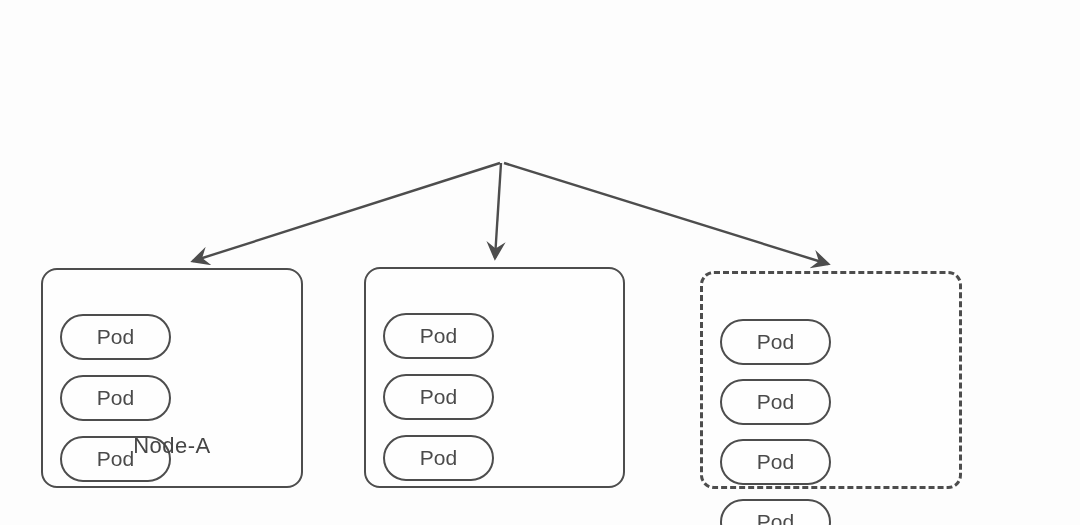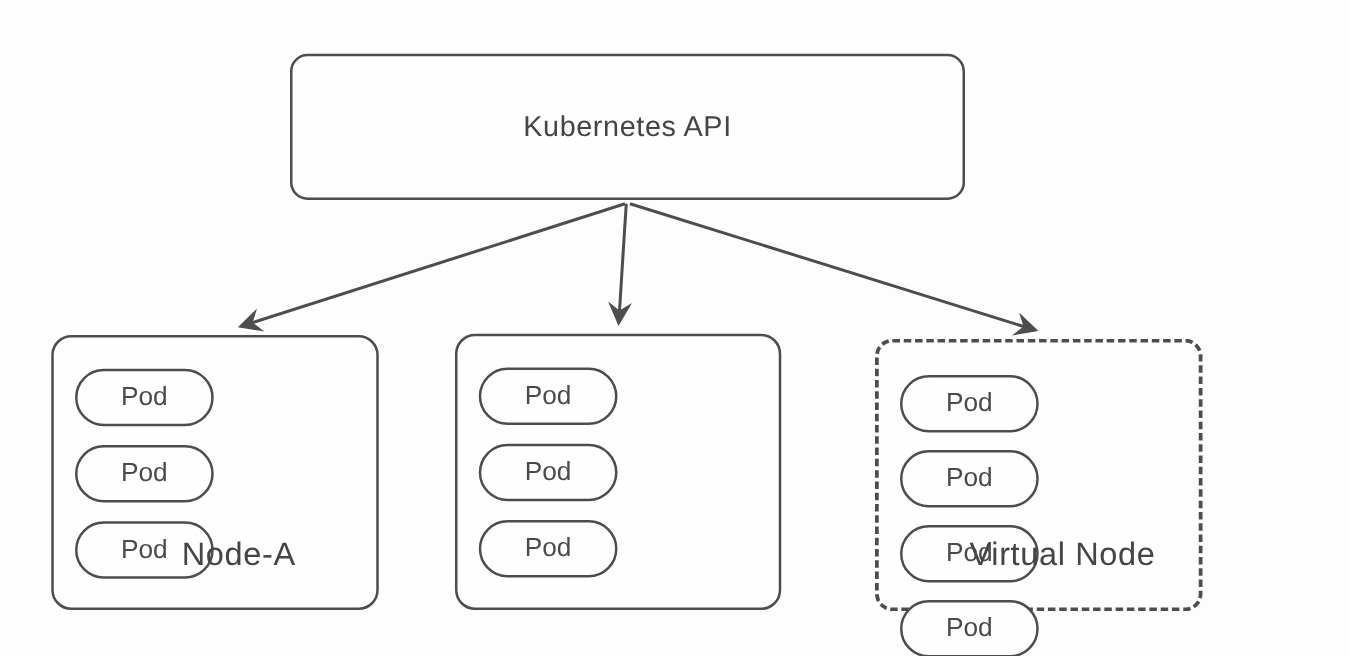--- a/index.html
+++ b/index.html
@@ -52,20 +52,21 @@
     left: 700px; top: 271px; width: 262px; height: 218px;
     border: 3px dashed #4d4d4d;
     border-radius: 14px;
   }
   .pods {
     display: flex;
     flex-wrap: wrap;
     column-gap: 9px;
     row-gap: 15px;
     padding: 25px 12px 0 17px;
+    margin-top: 19px;
   }
   .virtual-node .pods { padding-top: 26px; column-gap: 10px; row-gap: 14px; }
   .pod {
     width: 111px;
     height: 46px;
     border: 2.5px solid #4d4d4d;
     border-radius: 24px;
     background: #fefefe;
     display: flex;
     align-items: center;
@@ -73,45 +74,41 @@
     font-size: 21px;
     color: #4a4a4a;
     box-sizing: border-box;
   }
   .node-label {
     position: absolute;
     left: 0;
     bottom: 27px;
     width: 100%;
     text-align: center;
-    font-size: 26px;
+    font-size: 22px;
     letter-spacing: 0.5px;
     color: #454545;
-    margin-left: 19px;
   }
 </style>
 </head>
 <body>
 
 <div class="canvas">
 
   <svg class="arrows-layer" viewBox="0 0 1080 525" xmlns="http://www.w3.org/2000/svg">
     <defs>
       <marker id="arrowhead" viewBox="0 0 10 10" refX="8.5" refY="5" markerWidth="9" markerHeight="8" orient="auto-start-reverse">
         <path d="M 0 0 L 10 5 L 0 10 L 3.5 5 z" fill="#4d4d4d"></path>
       </marker>
     </defs>
     <line x1="500" y1="163" x2="193" y2="261" stroke="#4d4d4d" stroke-width="2.4" marker-end="url(#arrowhead)"></line>
     <line x1="501" y1="163" x2="495" y2="258" stroke="#4d4d4d" stroke-width="2.4" marker-end="url(#arrowhead)"></line>
     <line x1="504" y1="163" x2="828" y2="264" stroke="#4d4d4d" stroke-width="2.4" marker-end="url(#arrowhead)"></line>
   </svg>
 
-  <div class="api-box">
-    <span class="api-label">Kubernetes API</span>
-  </div>
 
   <div class="node node-a">
     <div class="pods">
       <span class="pod">Pod</span>
       <span class="pod">Pod</span>
       <span class="pod">Pod</span>
     </div>
     <div class="node-label">Node-A</div>
   </div>
 
@@ -123,16 +120,15 @@
     </div>
   </div>
 
   <div class="node virtual-node">
     <div class="pods">
       <span class="pod">Pod</span>
       <span class="pod">Pod</span>
       <span class="pod">Pod</span>
       <span class="pod">Pod</span>
     </div>
-    <div class="node-label">Virtual Node</div>
   </div>
 
 </div>
 
 </body></html>

